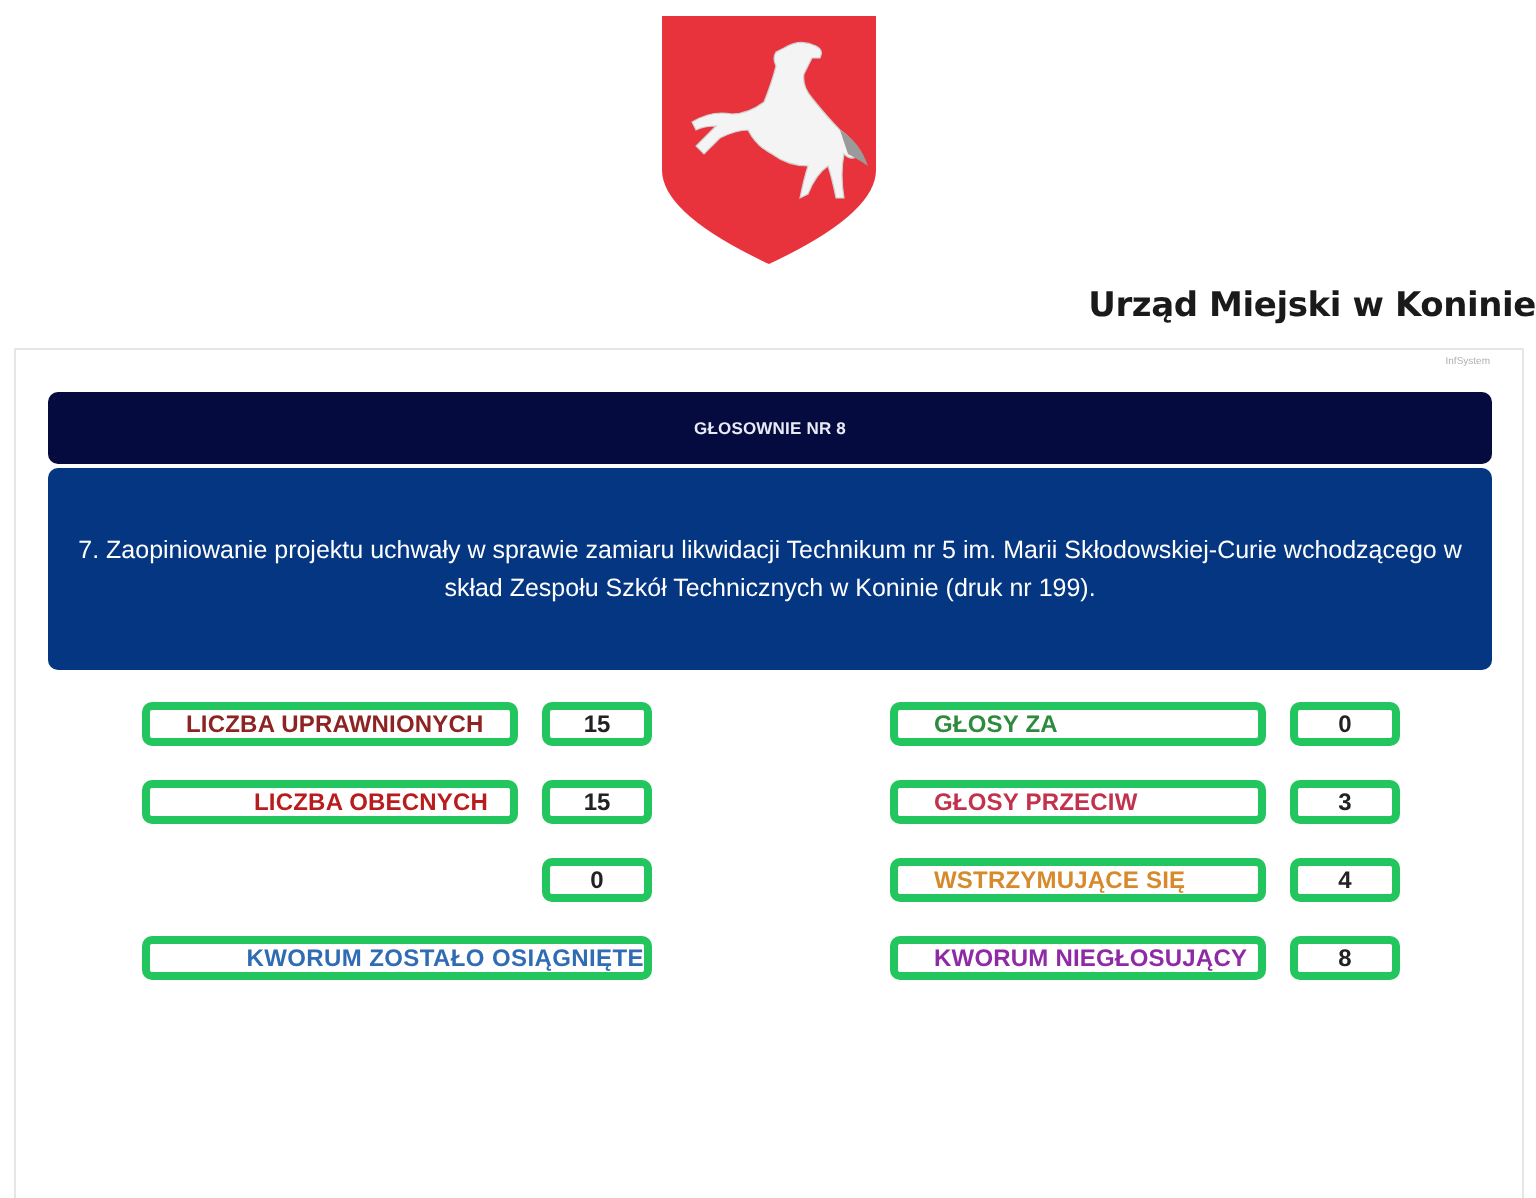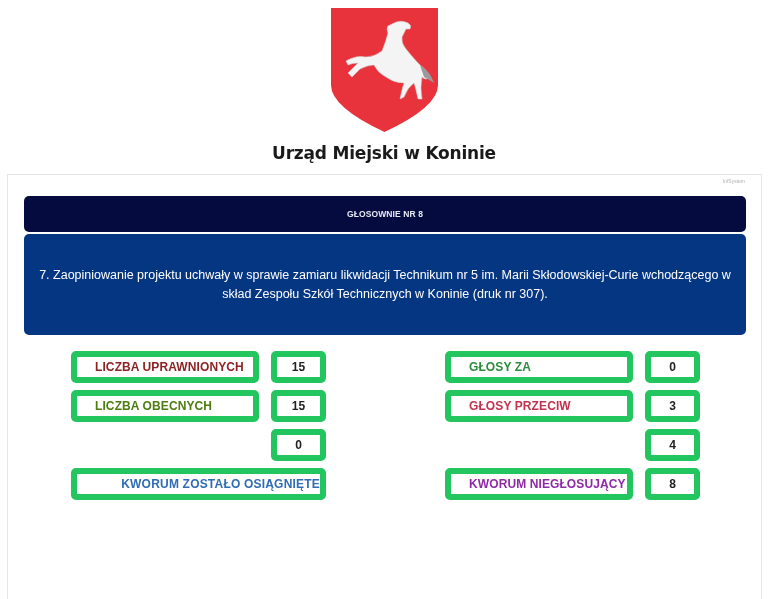--- a/index.html
+++ b/index.html
@@ -10,21 +10,21 @@
     }
     .page { position: relative; width: 768px; height: 599px; }
 
     .crest {
       position: absolute; left: 330px; top: 7px; width: 109px; height: 126px;
     }
     .crest svg { width: 100%; height: 100%; display: block; }
 
     .org-title {
       position: absolute; left: 0; right: 0; top: 143px;
-      text-align: center; font-size: 17px; font-weight: bold; color: #1a1a1a;
+      text-align: right; font-size: 17px; font-weight: bold; color: #1a1a1a;
       font-family: "DejaVu Sans", sans-serif; letter-spacing: -0.2px;
     }
 
     .card {
       position: absolute; left: 7px; top: 174px; width: 755px; height: 440px;
       border: 1px solid #e6e6e6; border-bottom: none; background: #fff;
     }
     .brand {
       position: absolute; right: 16px; top: 3px; font-size: 5px; color: #b0b0b0;
     }
@@ -39,22 +39,22 @@
 
     .question {
       position: absolute; left: 16px; top: 59px; width: 722px; height: 101px;
       background: #053682; border-radius: 5px;
       color: #ffffff; font-size: 12.5px; line-height: 19px;
       display: flex; align-items: center; justify-content: center;
       text-align: center; padding: 0 14px;
     }
 
     .stat-label, .stat-value, .quorum {
-      position: absolute; border: 6px solid #22c55e; border-radius: 5px;
-      background: #fff; height: 32px;
+      position: absolute; border: 4px solid #22c55e; border-radius: 5px;
+      background: #fff; height: 22px;
       display: flex; align-items: center;
       font-size: 12px; font-weight: bold;
     }
     .stat-label { padding-left: 18px; width: 188px; letter-spacing: 0.1px; }
     .stat-value { justify-content: center; width: 55px; color: #222; }
     .quorum { justify-content: center; width: 255px; letter-spacing: 0.2px; }
   </style>
 </head>
 <body>
 
@@ -74,48 +74,51 @@
     </svg>
   </div>
 
   <div class="org-title">Urząd Miejski w Koninie</div>
 
   <div class="card">
     <div class="brand">InfSystem</div>
 
     <div class="vote-header">GŁOSOWNIE NR 8</div>
 
-    <div class="question">7. Zaopiniowanie projektu uchwały w sprawie zamiaru likwidacji Technikum nr 5 im. Marii Skłodowskiej-Curie wchodzącego w skład Zespołu Szkół Technicznych w Koninie (druk nr 307).</div>
+    <div class="question">7. Zaopiniowanie projektu uchwały w sprawie zamiaru likwidacji Technikum nr 5 im. Marii Skłodowskiej-Curie wchodzącego w skład Zespołu Szkół Technicznych w Koninie (druk nr 199).</div>
 
     <div class="stat-label" style="left:63px; top:176px;">
       <span style="color:#8e2323;">LICZBA UPRAWNIONYCH</span>
     </div>
     <div class="stat-value" style="left:263px; top:176px;">15</div>
 
     <div class="stat-label" style="left:63px; top:215px;">
-      <span style="color:#4d7c0f;">LICZBA OBECNYCH</span>
+      <span style="color:#b91c1c;margin-left:34px;">LICZBA OBECNYCH</span>
     </div>
     <div class="stat-value" style="left:263px; top:215px;">15</div>
 
     <div class="stat-value" style="left:263px; top:254px;">0</div>
 
     <div class="quorum" style="left:63px; top:293px;justify-content:flex-end;">
       <span style="color:#2f6cb3;">KWORUM ZOSTAŁO OSIĄGNIĘTE</span>
     </div>
 
     <div class="stat-label" style="left:437px; top:176px;text-align:right;">
       <span style="color:#2e8b3d;">GŁOSY ZA</span>
     </div>
     <div class="stat-value" style="left:637px; top:176px;">0</div>
 
     <div class="stat-label" style="left:437px; top:215px;">
       <span style="color:#c2324c;">GŁOSY PRZECIW</span>
     </div>
     <div class="stat-value" style="left:637px; top:215px;">3</div>
 
+    <div class="stat-label" style="left:437px; top:254px;">
+      <span style="color:#d68a2c;">WSTRZYMUJĄCE SIĘ</span>
+    </div>
     <div class="stat-value" style="left:637px; top:254px;">4</div>
 
     <div class="stat-label" style="left:437px; top:293px;">
       <span style="color:#8e2aa6;">KWORUM NIEGŁOSUJĄCY</span>
     </div>
     <div class="stat-value" style="left:637px; top:293px;">8</div>
   </div>
 </div>
 
 </body></html>

